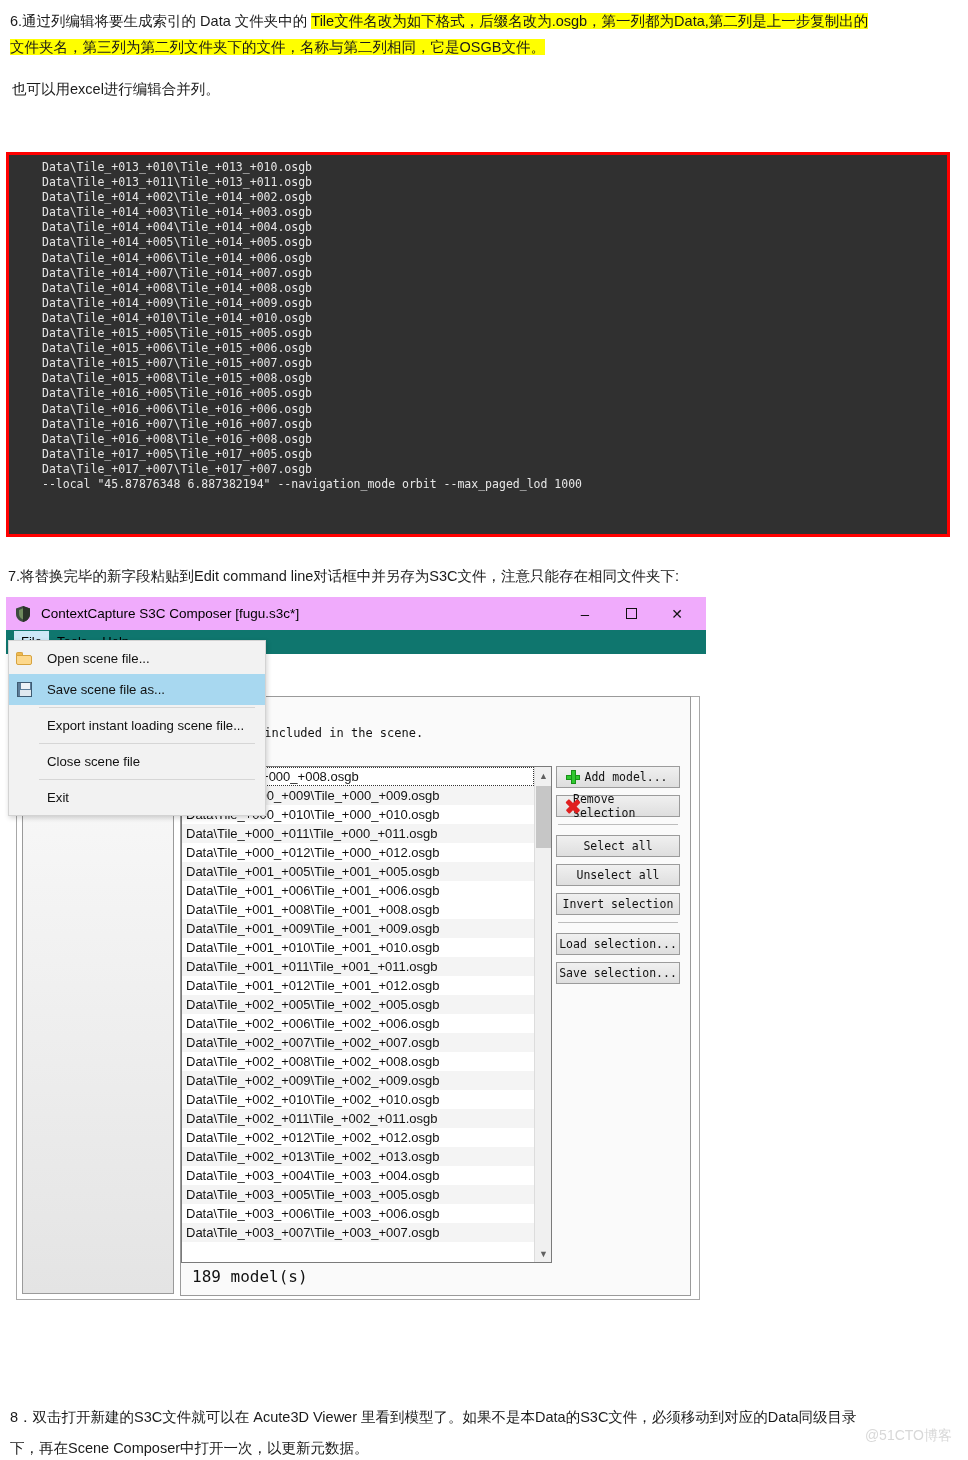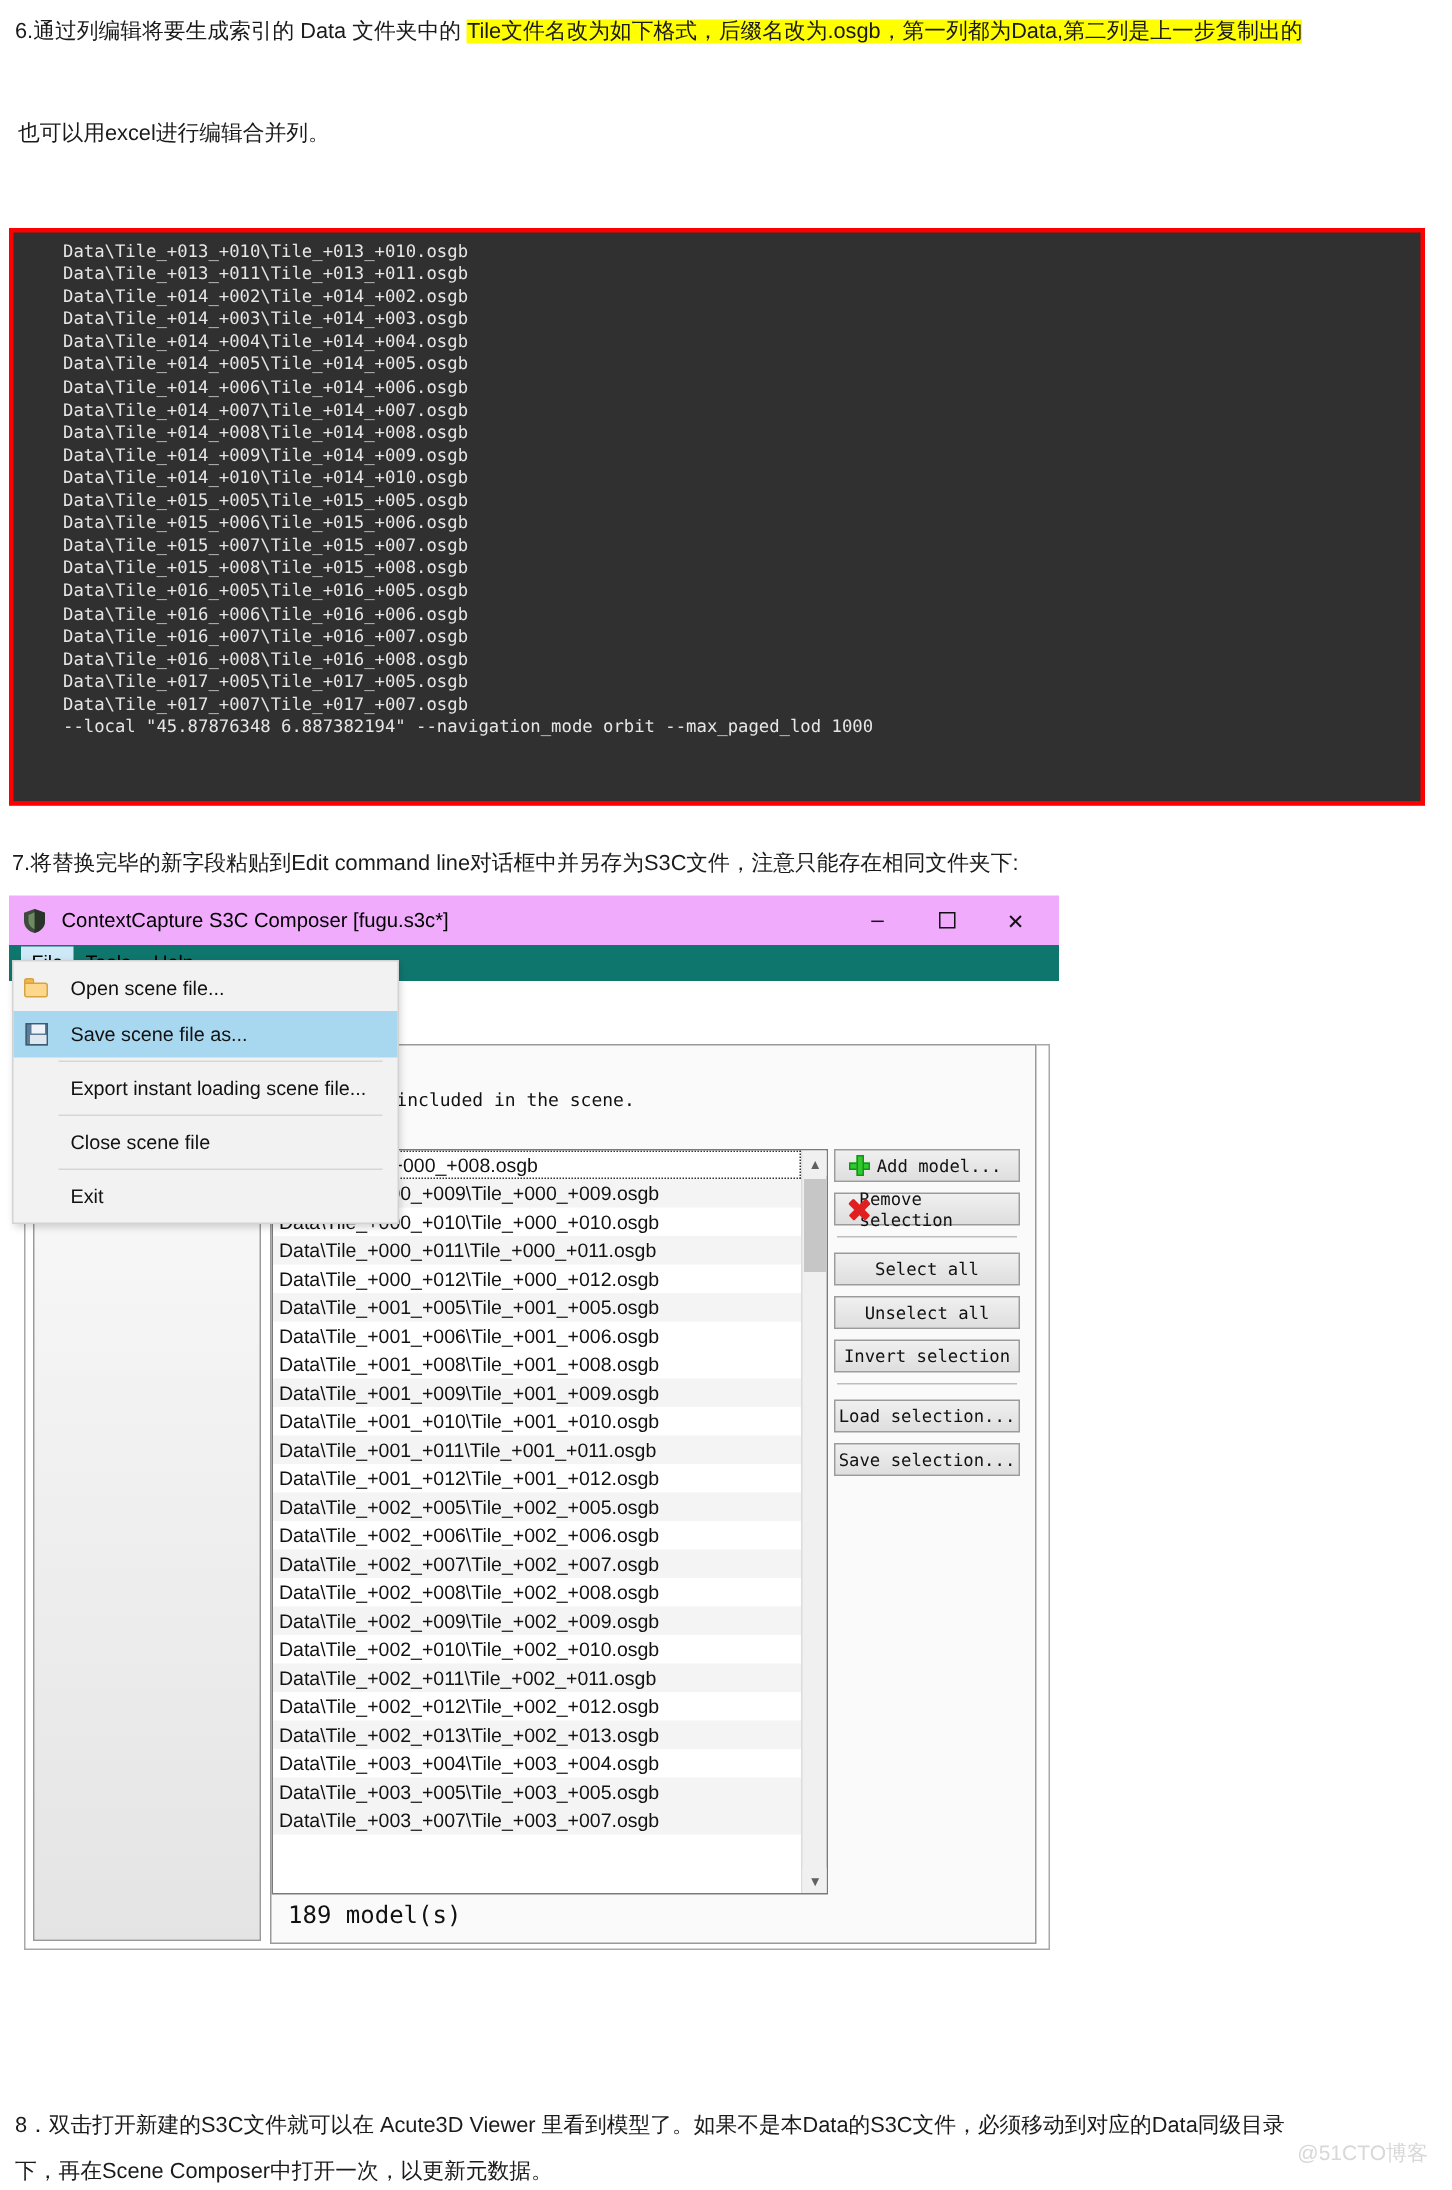--- a/index.html
+++ b/index.html
@@ -209,20 +209,21 @@
     font-size:14px; color:#d8d8d8;
   }
 </style>
 </head>
 <body>
 
 <div class="page">
 
   <div class="prose" style="left:10px; top:8px; width:950px;">
     <span>6.通过列编辑将要生成索引的 Data 文件夹中的 </span><span class="hl">Tile文件名改为如下格式，后缀名改为.osgb，第一列都为Data,第二列是上一步复制出的</span><br>
+    <span class="hl">文件夹名，第三列为第二列文件夹下的文件，名称与第二列相同，它是OSGB文件。</span>
   </div>
 
   <div class="prose" style="left:12px; top:76px;">也可以用excel进行编辑合并列。</div>
 
 
   <div class="code-wrap">
     <div class="code-inner" id="code-inner">
         <div class="code-line">Data\Tile_+013_+010\Tile_+013_+010.osgb</div>
         <div class="code-line">Data\Tile_+013_+011\Tile_+013_+011.osgb</div>
         <div class="code-line">Data\Tile_+014_+002\Tile_+014_+002.osgb</div>
@@ -308,20 +309,21 @@
         <div class="lrow">Data\Tile_+002_+006\Tile_+002_+006.osgb</div>
         <div class="lrow alt">Data\Tile_+002_+007\Tile_+002_+007.osgb</div>
         <div class="lrow">Data\Tile_+002_+008\Tile_+002_+008.osgb</div>
         <div class="lrow alt">Data\Tile_+002_+009\Tile_+002_+009.osgb</div>
         <div class="lrow">Data\Tile_+002_+010\Tile_+002_+010.osgb</div>
         <div class="lrow alt">Data\Tile_+002_+011\Tile_+002_+011.osgb</div>
         <div class="lrow">Data\Tile_+002_+012\Tile_+002_+012.osgb</div>
         <div class="lrow alt">Data\Tile_+002_+013\Tile_+002_+013.osgb</div>
         <div class="lrow">Data\Tile_+003_+004\Tile_+003_+004.osgb</div>
         <div class="lrow alt">Data\Tile_+003_+005\Tile_+003_+005.osgb</div>
+        <div class="lrow">Data\Tile_+003_+006\Tile_+003_+006.osgb</div>
         <div class="lrow alt">Data\Tile_+003_+007\Tile_+003_+007.osgb</div>
       </div>
     <div class="vsb">
       <div class="vsb-arrow">▲</div>
       <div class="vsb-thumb"></div>
       <div class="vsb-arrow bot">▼</div>
     </div>
   </div>
 
   <div class="model-count">189 model(s)</div>

